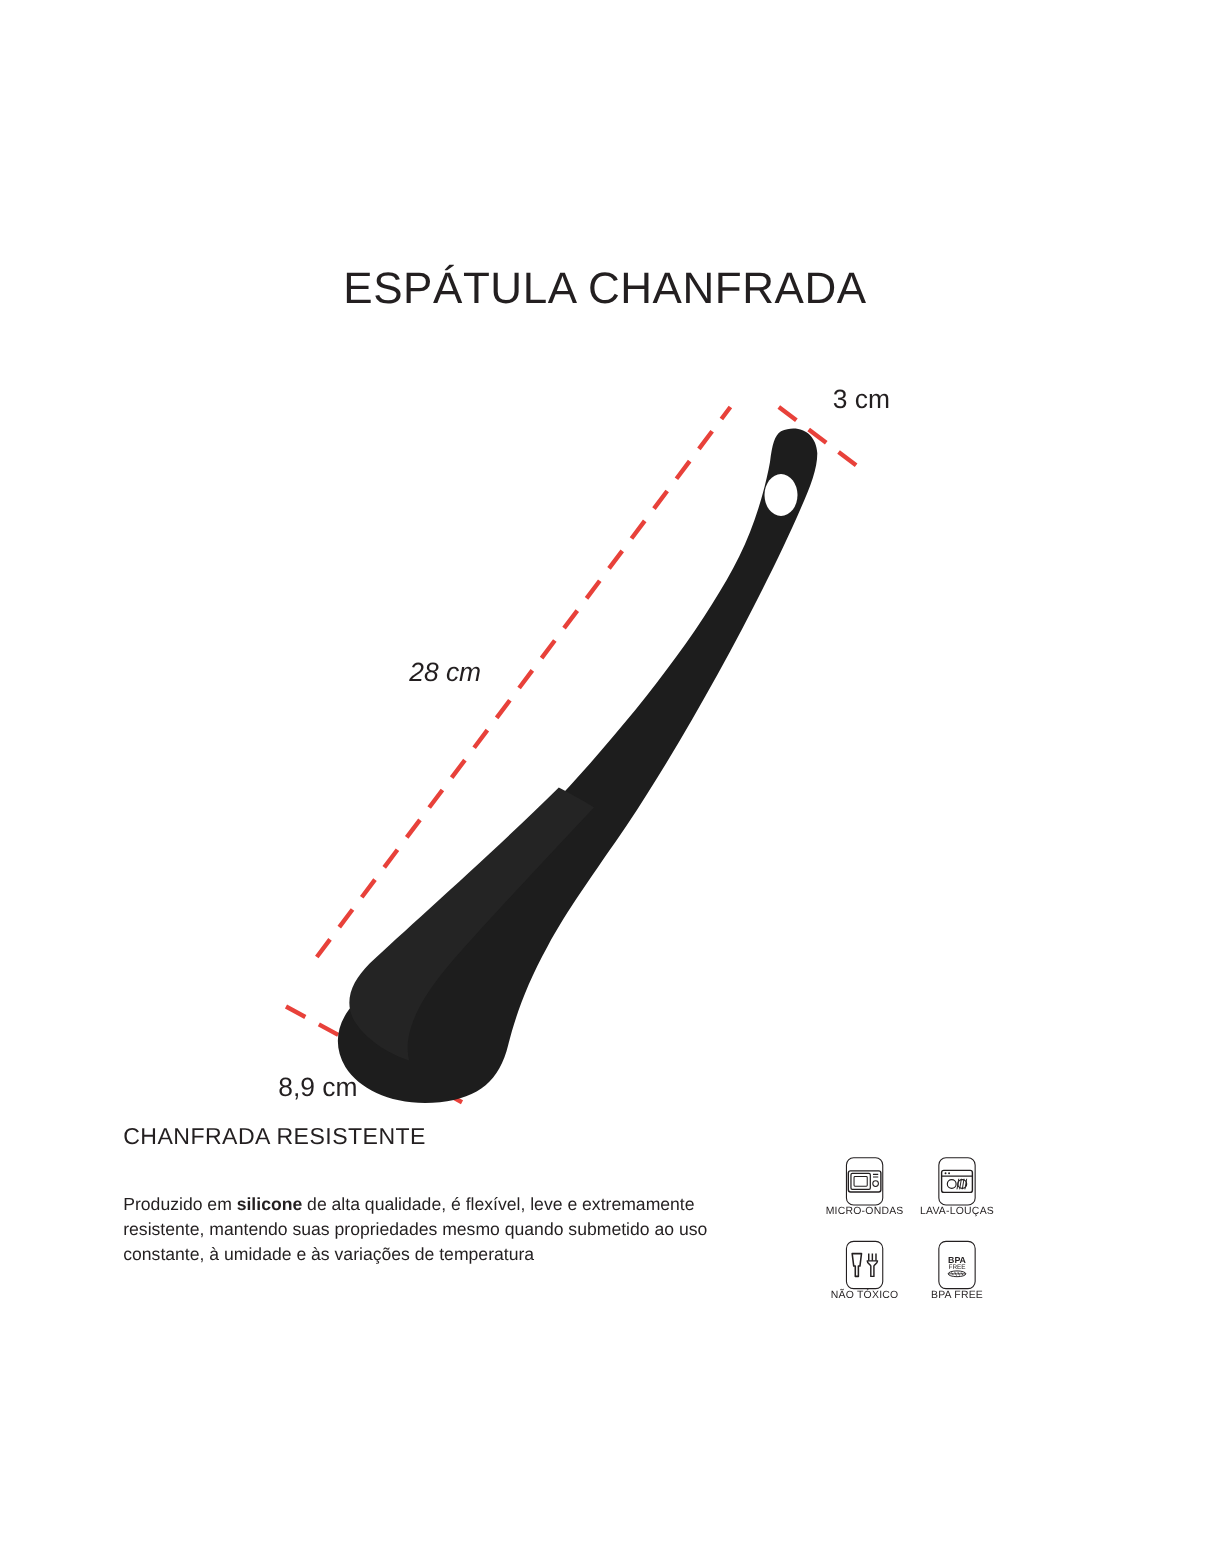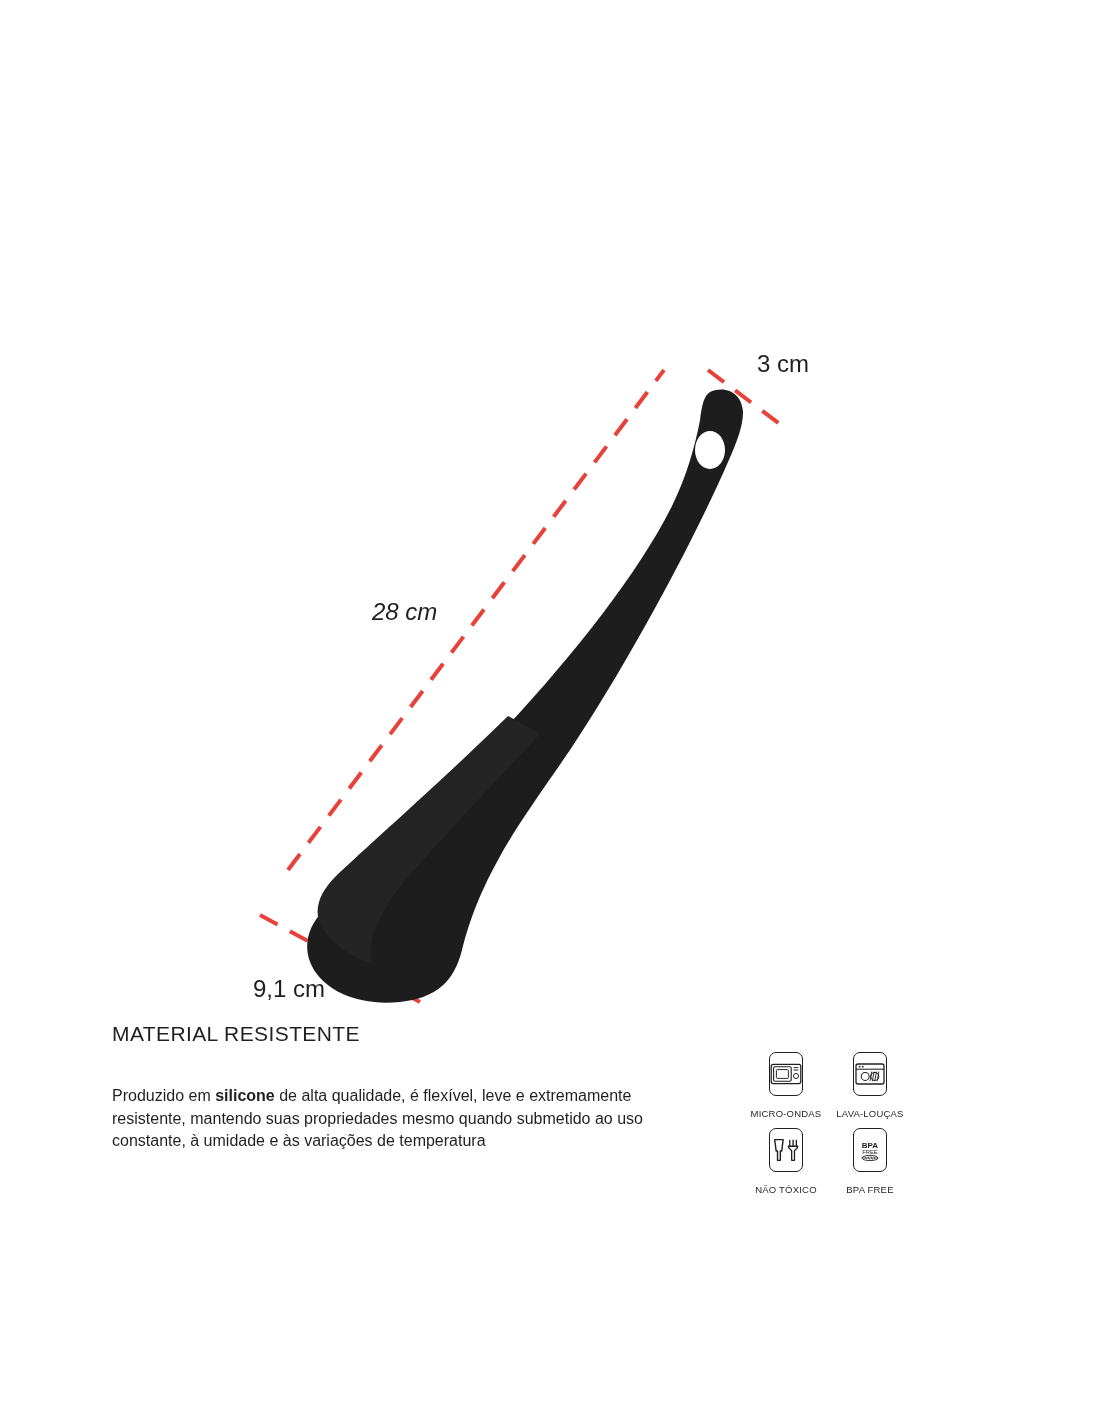--- a/index.html
+++ b/index.html
@@ -107,31 +107,32 @@
     width: 34px;
     height: 44px;
     border: 1.5px solid #231f20;
     border-radius: 7px;
     display: flex;
     align-items: center;
     justify-content: center;
     box-sizing: border-box;
   }
   .badge-caption {
-    margin-top: 12px;
+    margin-top: 0;
     font-size: 9.5px;
     letter-spacing: 0.2px;
     color: #231f20;
     white-space: nowrap;
   }
 </style>
 </head>
 <body>
 
 <div class="title-block">
+  <h1 class="product-title">ESPÁTULA CHANFRADA</h1>
 </div>
 
 <div class="product-stage">
   <svg class="product-svg" width="620" height="700" viewBox="0 0 620 700">
 
     <g stroke="#e8413a" stroke-width="4" stroke-linecap="butt" fill="none" stroke-dasharray="20 14">
 
       <line x1="48" y1="540" x2="424" y2="40"></line>
 
       <line x1="468" y1="40" x2="545" y2="98"></line>
@@ -162,23 +163,23 @@
                C 132 512, 205 448, 268 386
                C 280 392, 290 398, 300 404 Z" fill="#242424"></path>
 
       <ellipse cx="470" cy="120" rx="15" ry="19" fill="#ffffff"></ellipse>
     </g>
   </svg>
 </div>
 
 <div class="dim-label dim-length">28 cm</div>
 <div class="dim-label dim-width">3 cm</div>
-<div class="dim-label dim-blade">9,1 cm</div>
-
-<div class="material-heading">MATERIAL RESISTENTE</div>
+<div class="dim-label dim-blade">8,9 cm</div>
+
+<div class="material-heading">CHANFRADA RESISTENTE</div>
 <div class="material-body">
   <span>Produzido em </span><b>silicone</b><span> de alta qualidade, é flexível, leve e extremamente resistente, mantendo suas propriedades mesmo quando submetido ao uso constante, à umidade e às variações de temperatura</span>
 </div>
 
 <div class="badges">
 
   <div class="badge">
     <div class="badge-box">
       <svg width="40" height="30" viewBox="0 0 40 30">
         <rect x="1.5" y="3" width="37" height="24" rx="2.5" fill="none" stroke="#231f20" stroke-width="1.6"></rect>

